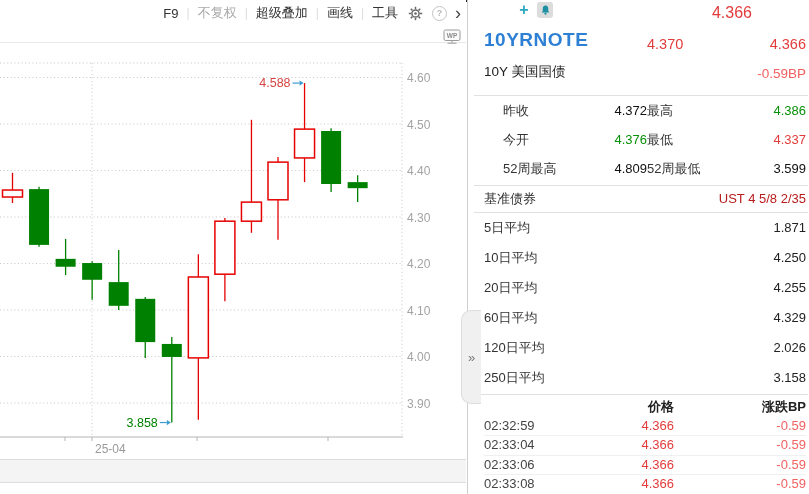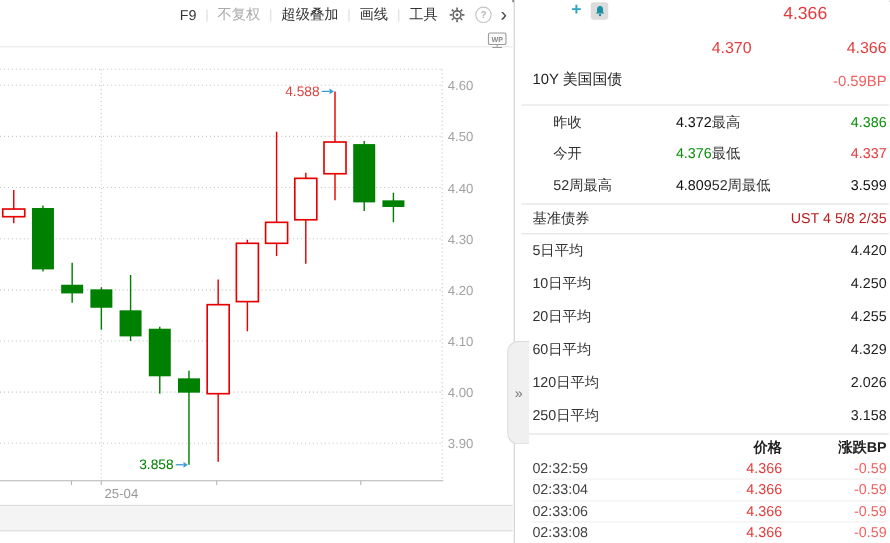--- a/index.html
+++ b/index.html
@@ -41,21 +41,21 @@
   .stats{position:absolute;left:16px;right:4px;top:96px;}
   .stats-row{display:grid;grid-template-columns:64px 80px 78px 1fr;height:29px;line-height:29px;font-size:13px;margin-left:19px;}
   .stats-row .lab{color:#333;}
   .stats-row .val{text-align:right;}
   .bench{position:absolute;left:16px;right:4px;top:186px;height:26px;line-height:26px;display:flex;justify-content:space-between;font-size:13px;gap:8px;}
   .bench .val{color:#b91c1c;}
   .avgs{position:absolute;left:16px;right:4px;top:213px;}
   .avg-row{height:30px;line-height:30px;display:flex;justify-content:space-between;font-size:13px;}
   .avg-row .val{color:#222;}
   .ticks{position:absolute;left:16px;right:4px;top:398px;}
-  .tick-row{display:grid;grid-template-columns:90px 100px 1fr;height:18.5px;line-height:18.5px;font-size:13px;gap:37px;}
+  .tick-row{display:grid;grid-template-columns:90px 100px 1fr;height:18.5px;line-height:18.5px;font-size:13px;}
   .tick-row .t{color:#444;}
   .tick-row .p,.tick-row .c{text-align:right;}
   .tick-row.head{font-weight:bold;color:#222;}
   .tick-row.data{border-bottom:1px solid #f0f0f0;}
   .tick-row .p{color:var(--red);} .tick-row .c{color:var(--lightred);}
   .tick-row.head .p,.tick-row.head .c{color:#222;}
   .expand-tab{position:absolute;left:461px;top:310px;width:19px;height:92px;background:#f0f0f0;
               border:1px solid #ddd;border-right:none;border-radius:10px 0 0 10px;z-index:5;
               display:flex;align-items:center;justify-content:center;color:#777;font-size:13px;cursor:pointer;}
   .c-black{color:#111;} .c-green{color:var(--green);} .c-red{color:var(--red);}
@@ -186,20 +186,21 @@
   <div class="right-panel">
     <span class="rp-plus">+</span>
     <span class="rp-bell">
       <svg width="11" height="12" viewBox="0 0 12 12">
         <path d="M6 1 C3.9 1 3 2.6 3 4.4 L3 7 L1.9 8.6 L10.1 8.6 L9 7 L9 4.4 C9 2.6 8.1 1 6 1 Z" fill="#1d8fa3"></path>
         <circle cx="6" cy="10" r="1.2" fill="#1d8fa3"></circle>
       </svg>
     </span>
     <span class="rp-top-price">4.366</span>
 
+    <span class="rp-symbol">10YRNOTE</span>
     <span class="rp-mid-price">4.370</span>
     <span class="rp-right-price">4.366</span>
 
     <span class="rp-name">10Y 美国国债</span>
     <span class="rp-change">-0.59BP</span>
 
     <div class="rp-div" style="top:95px"></div>
 
     <div class="stats">
       <div class="stats-row">
@@ -227,21 +228,21 @@
     <div class="bench">
       <span class="lab">基准债券</span>
       <span class="val">UST 4 5/8 2/35</span>
     </div>
 
     <div class="rp-div" style="top:212px"></div>
 
     <div class="avgs">
       <div class="avg-row">
         <span class="lab">5日平均</span>
-        <span class="val">4.420</span>
+        <span class="val">1.871</span>
       </div>
       <div class="avg-row">
         <span class="lab">10日平均</span>
         <span class="val">4.250</span>
       </div>
       <div class="avg-row">
         <span class="lab">20日平均</span>
         <span class="val">4.255</span>
       </div>
       <div class="avg-row">

